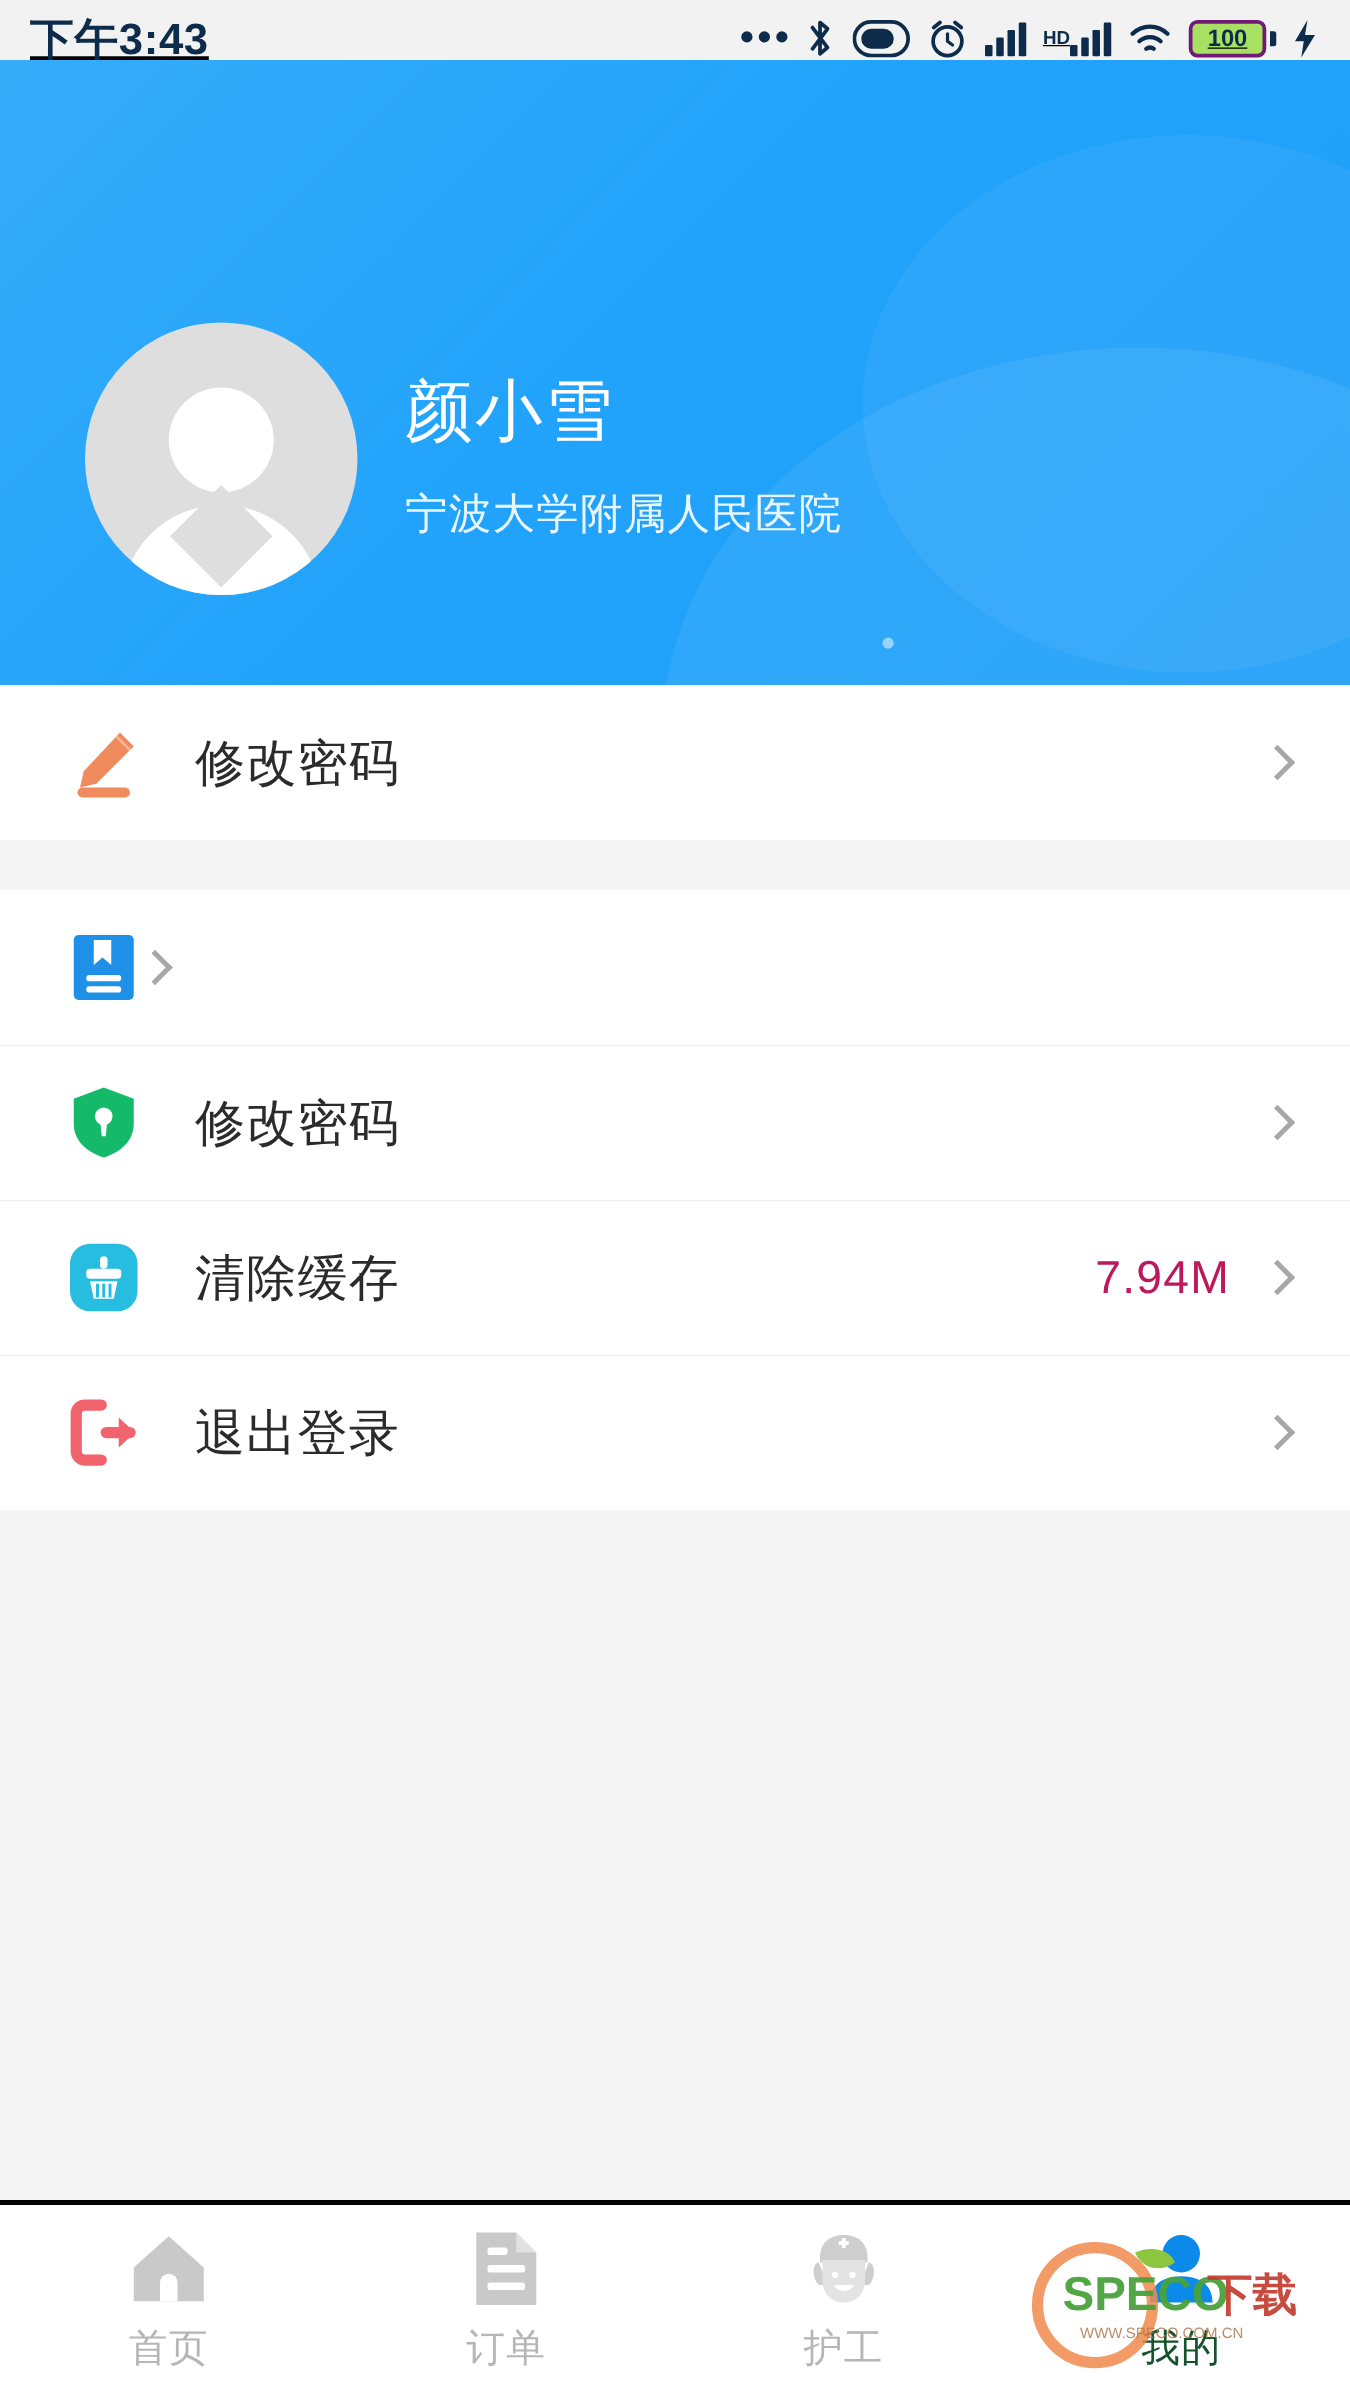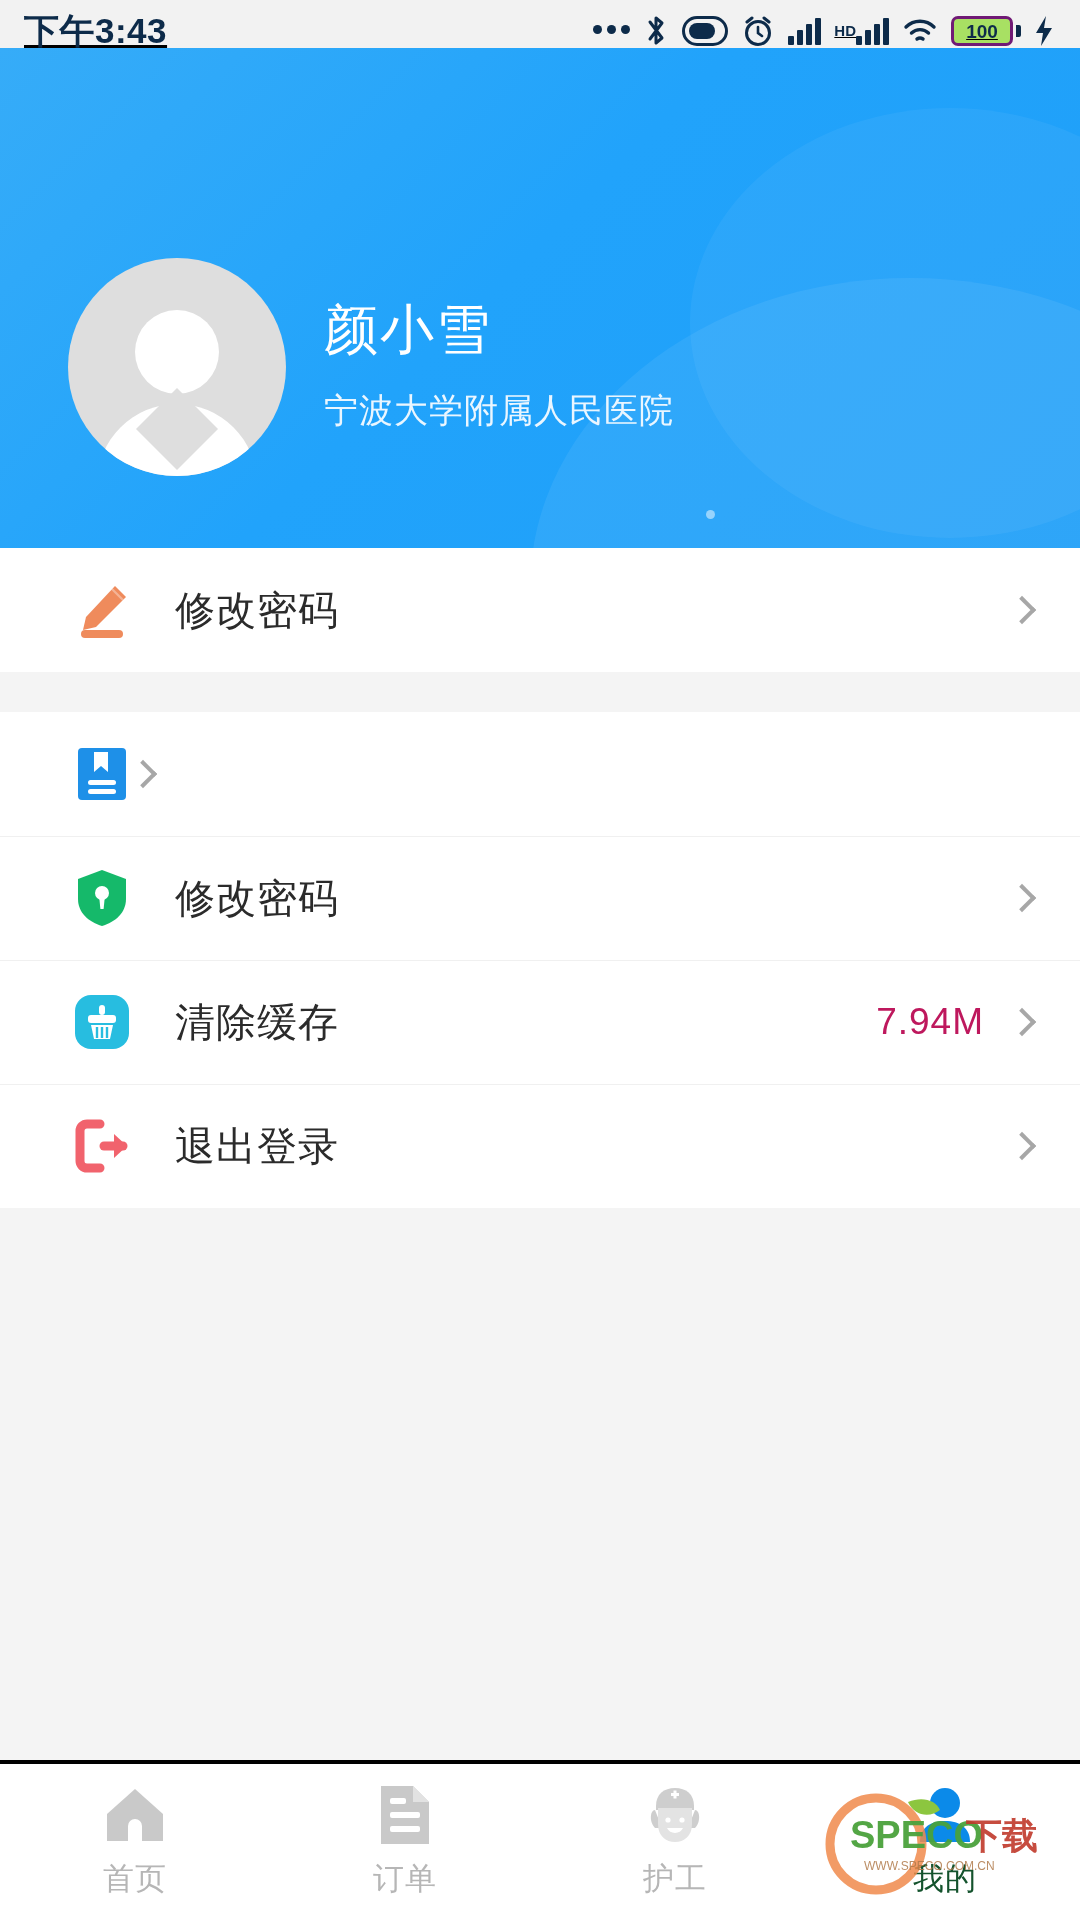--- a/index.html
+++ b/index.html
@@ -84,21 +84,21 @@
     font-size:54px; color:#ffffff; font-weight:400; letter-spacing:2px;
     line-height:1.1; margin-bottom:28px;
   }
   .porg { font-size:34px; color:#eaf6ff; font-weight:400; letter-spacing:1px; }
 
   
   .list-group { background:#ffffff; width:1080px; }
   .gap { height:40px; background:#f4f4f4; width:1080px; }
   .row {
     position:relative; height:124px; display:flex; align-items:center;
-    padding:0 34px 0 71px; background:#fff;
+    padding:0 34px 0 52px; background:#fff;
   }
   .row + .row::before {
     content:""; position:absolute; left:0; top:0; width:1080px; height:1px;
     background:#f0f0f0;
   }
   .row-icon {
     width:62px; height:62px; flex:none; position:relative;
     display:flex; align-items:center; justify-content:center;
   }
   .row-label {

